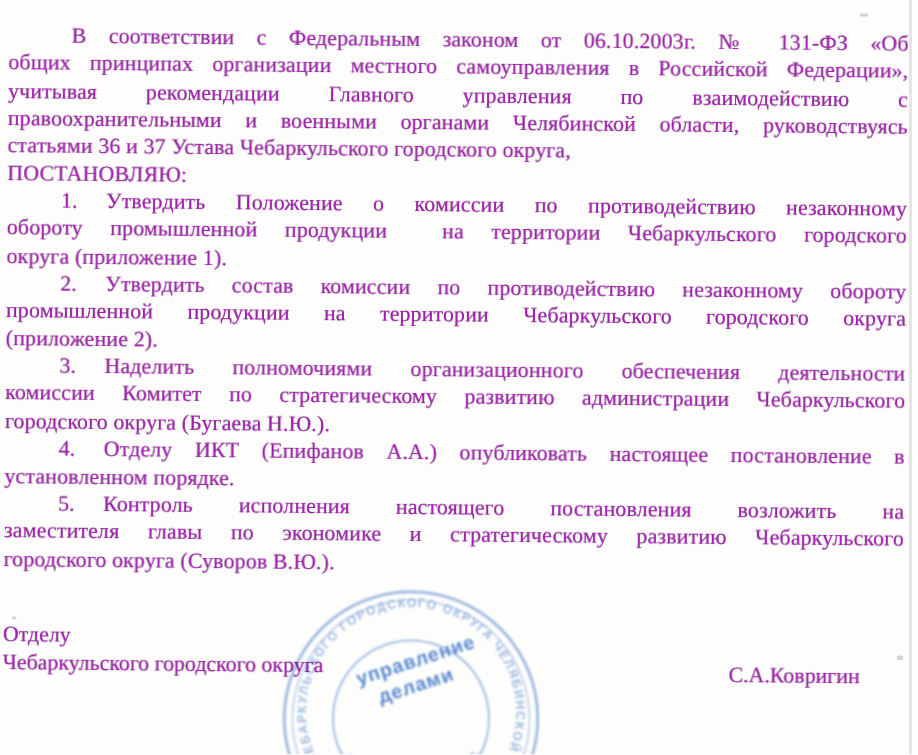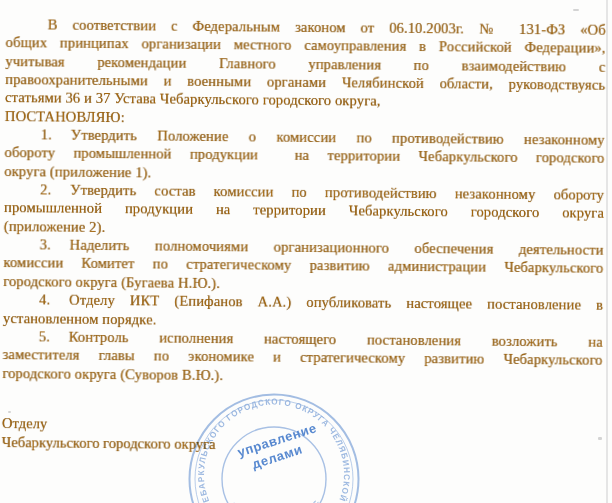--- a/index.html
+++ b/index.html
@@ -3,21 +3,21 @@
 <meta charset="utf-8">
 <style>
   html, body { margin: 0; padding: 0; background: #ffffff; }
   .page {
     position: relative;
     width: 612px;
     height: 503px;
     background: #fdfdfc;
     overflow: hidden;
     font-family: "Liberation Serif", serif;
-    color: #a16207;
+    color: #a21caf;
   }
   
   .skew {
     position: absolute;
     left: 0; top: 0; right: 0; bottom: 0;
     transform: rotate(0.55deg);
     transform-origin: 0 0;
   }
   .body-text {
     position: absolute;
@@ -123,20 +123,21 @@
         <div class="line">городского округа (Бугаева Н.Ю.).</div>
         <div class="line just" style="padding-left: 36px;"><span class="num">4.</span>Отделу ИКТ (Епифанов А.А.) опубликовать настоящее постановление в</div>
         <div class="line">установленном порядке.</div>
         <div class="line just" style="padding-left: 36px;"><span class="num">5.</span>Контроль исполнения настоящего постановления возложить на</div>
         <div class="line just">заместителя главы по экономике и стратегическому развитию Чебаркульского</div>
         <div class="line">городского округа (Суворов В.Ю.).</div>
       </div>
 
     <div class="sigline" style="top:414px;">Отделу</div>
     <div class="sigline" style="top:433px;">Чебаркульского городского округа</div>
+    <div class="sig-name" style="top:437px; left:490px;">С.А.Ковригин</div>
   </div>
 
   <svg class="stamp" width="200" height="200" viewBox="0 0 200 200" aria-hidden="true">
     <defs>
       <filter id="stamp-blur" x="-10%" y="-10%" width="120%" height="120%">
         <feGaussianBlur stdDeviation="0.55"></feGaussianBlur>
       </filter>
       <path id="arc-top" d="M 39 130 A 70 70 0 1 1 161 130" fill="none"></path>
       <path id="arc-bottom" d="M 54 122 A 50 50 0 0 0 146 122" fill="none"></path>
     </defs>

